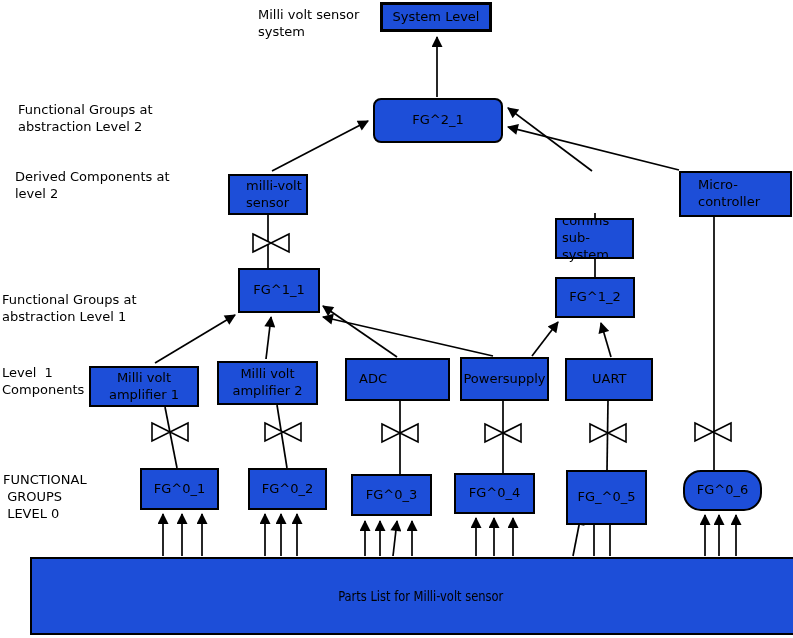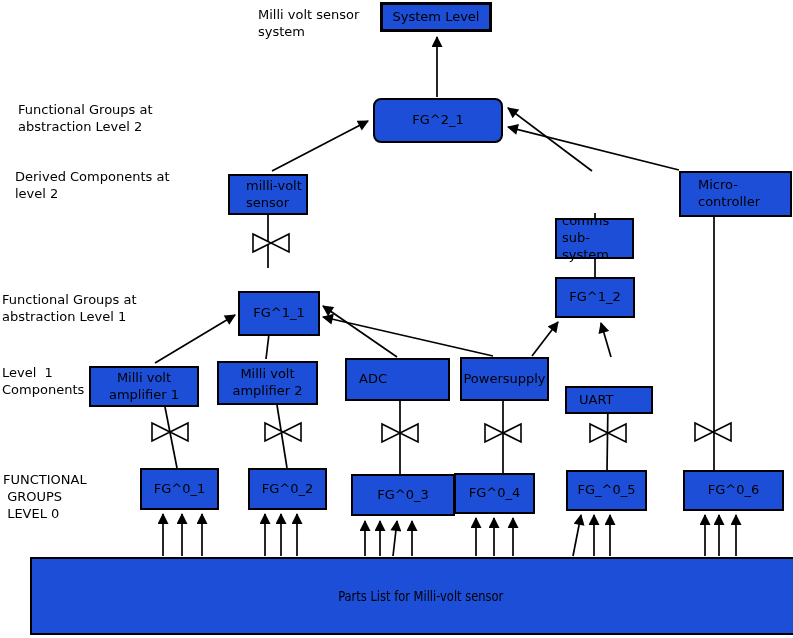--- a/index.html
+++ b/index.html
@@ -34,33 +34,33 @@
     white-space:pre-wrap;
     z-index:2;
   }
   .condensed{display:inline-block;transform:scaleX(0.82);transform-origin:center;font-size:14px;}
   
   #b-system {left:380px;top:2px;width:112px;height:30px;border-width:3px;}
   #b-fg21   {left:373px;top:98px;width:130px;height:45px;border-radius:8px;}
   #b-sensor {left:228px;top:174px;width:80px;height:41px;padding-left:16px;}
   #b-comms  {left:555px;top:172px;width:79px;height:41px;padding-left:5px;margin-top:46px;}
   #b-micro  {left:679px;top:171px;width:113px;height:46px;padding-left:17px;}
-  #b-fg11   {left:238px;top:268px;width:82px;height:45px;margin-top:23px;}
+  #b-fg11   {left:238px;top:268px;width:82px;height:45px;}
   #b-fg12   {left:555px;top:277px;width:80px;height:41px;}
   #b-amp1   {left:89px;top:366px;width:110px;height:41px;border-width:2.5px;}
   #b-amp2   {left:217px;top:361px;width:101px;height:44px;}
   #b-adc    {left:345px;top:358px;width:105px;height:43px;padding-left:12px;}
   #b-psu    {left:460px;top:357px;width:89px;height:44px;}
-  #b-uart   {left:565px;top:358px;width:88px;height:28px;padding-left:12px;margin-top:28px;}
+  #b-uart   {left:565px;top:358px;width:88px;height:43px;padding-left:25px;}
   #b-fg01   {left:140px;top:468px;width:79px;height:42px;}
   #b-fg02   {left:248px;top:468px;width:79px;height:42px;}
-  #b-fg03   {left:351px;top:474px;width:104px;height:42px;text-align:right;}
+  #b-fg03   {left:351px;top:474px;width:81px;height:42px;text-align:right;}
   #b-fg04   {left:454px;top:473px;width:81px;height:41px;}
-  #b-fg05   {left:566px;top:470px;width:81px;height:41px;}
-  #b-fg06   {left:683px;top:470px;width:101px;height:41px;}
+  #b-fg05   {left:566px;top:470px;width:81px;height:55px;}
+  #b-fg06   {left:683px;top:470px;width:79px;height:41px;border-radius:18px;}
   #b-parts  {left:30px;top:557px;width:781px;height:78px;border-width:2.5px;}
   
   #c-system {left:258px;top:6px;}
   #c-fg2    {left:18px;top:101px;}
   #c-dc2    {left:15px;top:168px;}
   #c-fg1    {left:2px;top:291px;}
   #c-l1     {left:2px;top:364px;}
   #c-fg0    {left:3px;top:471px;}
 </style>
 </head>

